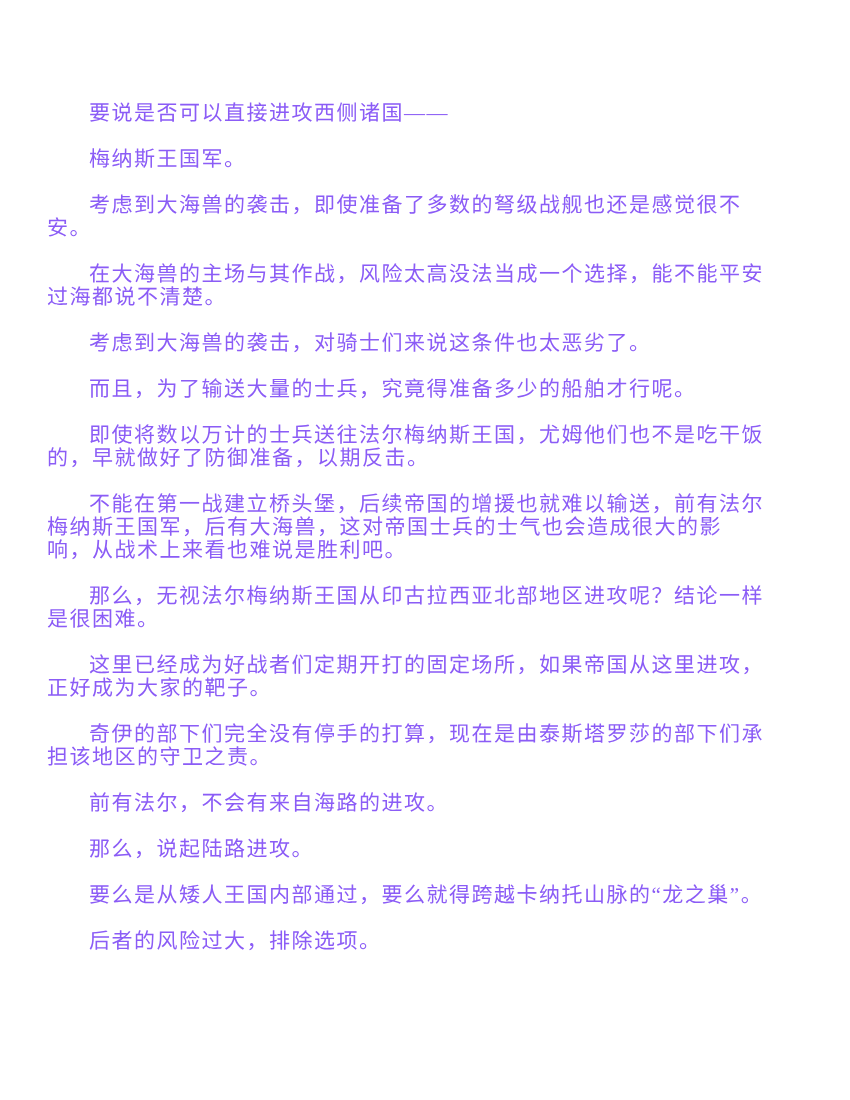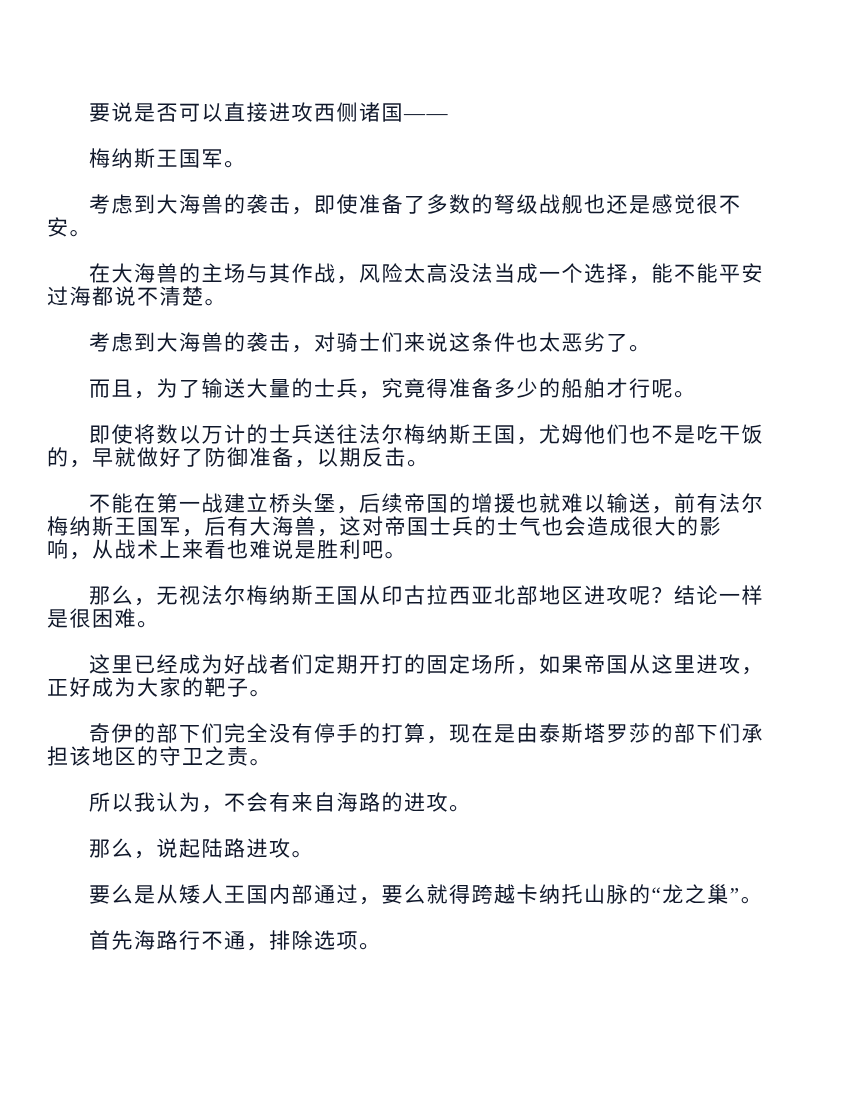--- a/index.html
+++ b/index.html
@@ -13,21 +13,21 @@
     height: 1100px;
     background: #ffffff;
     overflow: hidden;
     font-family: "Liberation Serif", "DejaVu Serif", serif;
   }
   .content {
     position: absolute;
     top: 102px;
     left: 47px;
     width: 760px;
-    color: #0f172a;
+    color: #8b5cf6;
     font-size: 21px;
     line-height: 23px;
     letter-spacing: 1.5px;
     text-align: left;
   }
   .content p {
     margin: 0 0 23px 0;
     padding: 0;
     white-space: pre-line;     
     text-indent: 2em;          
@@ -51,18 +51,18 @@
 的，早就做好了防御准备，以期反击。</p>
       <p>不能在第一战建立桥头堡，后续帝国的增援也就难以输送，前有法尔
 梅纳斯王国军，后有大海兽，这对帝国士兵的士气也会造成很大的影
 响，从战术上来看也难说是胜利吧。</p>
       <p>那么，无视法尔梅纳斯王国从印古拉西亚北部地区进攻呢？结论一样
 是很困难。</p>
       <p>这里已经成为好战者们定期开打的固定场所，如果帝国从这里进攻，
 正好成为大家的靶子。</p>
       <p>奇伊的部下们完全没有停手的打算，现在是由泰斯塔罗莎的部下们承
 担该地区的守卫之责。</p>
-      <p>所以我认为，不会有来自海路的进攻。</p>
+      <p>前有法尔，不会有来自海路的进攻。</p>
       <p>那么，说起陆路进攻。</p>
       <p>要么是从矮人王国内部通过，要么就得跨越卡纳托山脉的“龙之巢”。</p>
-      <p>首先海路行不通，排除选项。</p>
+      <p>后者的风险过大，排除选项。</p>
     </main>
 </div>
 
 </body></html>

